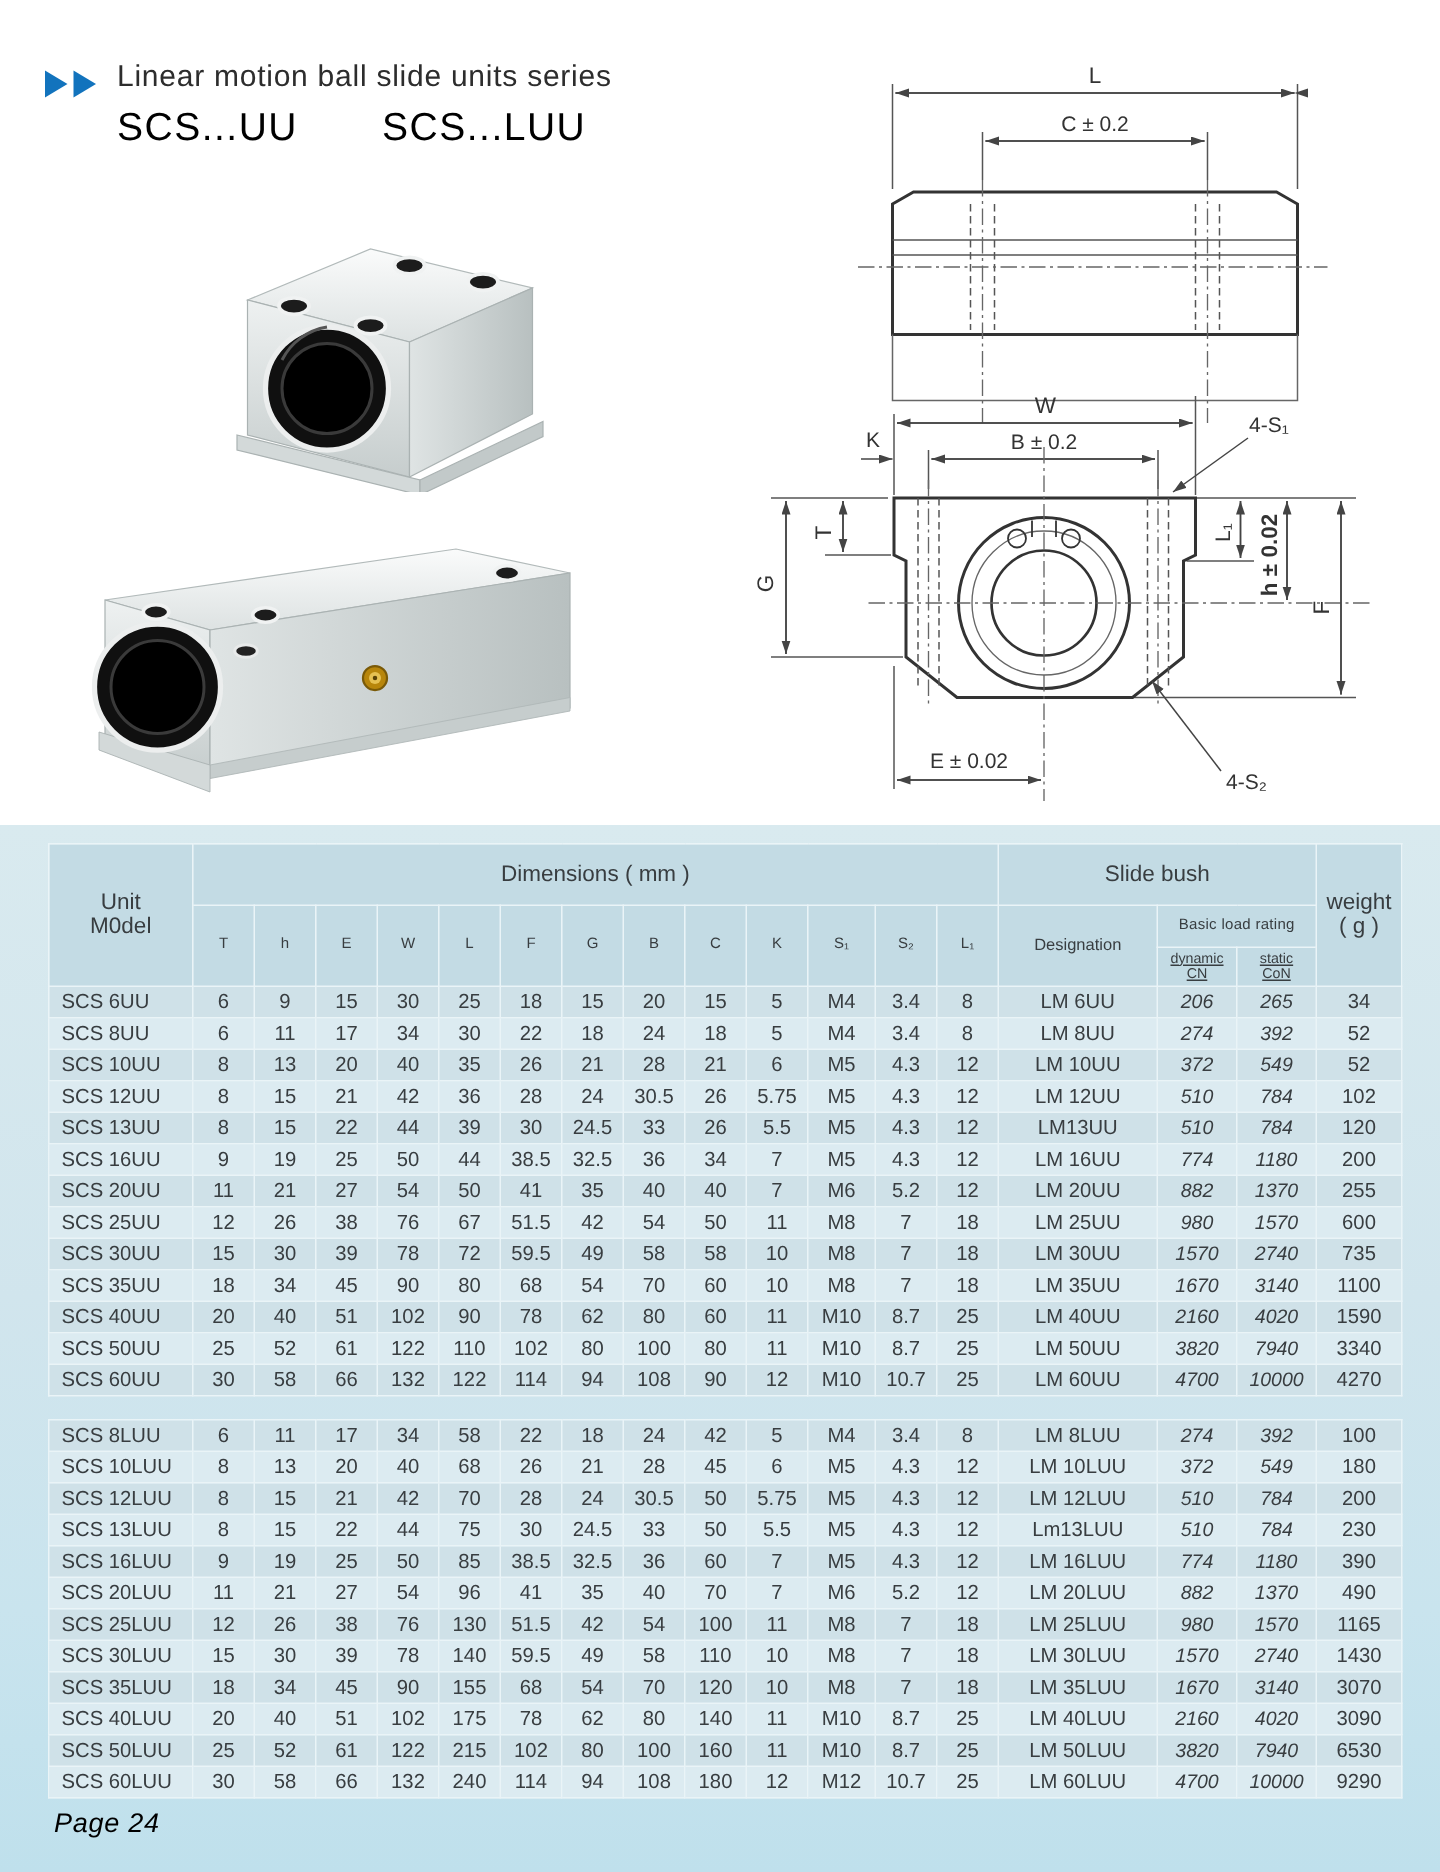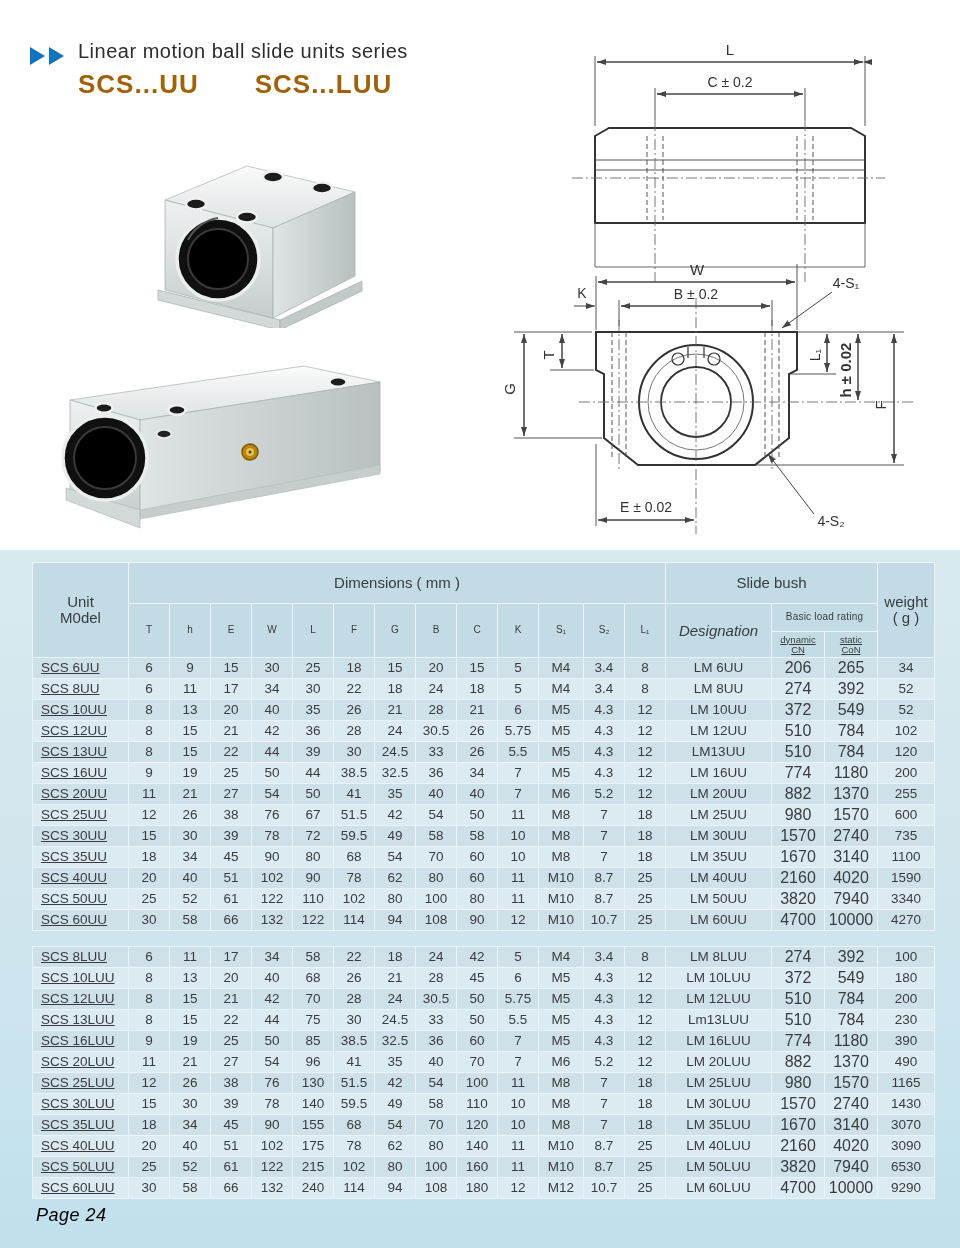--- a/index.html
+++ b/index.html
@@ -4,21 +4,21 @@
 <style>
   html,body{margin:0;padding:0;}
   body{font-family:"Liberation Sans","DejaVu Sans",sans-serif;background:#888;}
   .page{position:relative;width:960px;height:1248px;background:#ffffff;overflow:hidden;margin:0 auto;}
 
   
   .hdr{position:absolute;left:30px;top:40px;}
   .arrows{position:absolute;left:0;top:7px;display:flex;gap:4px;}
   .tri{width:0;height:0;border-left:15px solid #1273bd;border-top:9px solid transparent;border-bottom:9px solid transparent;}
   .title{position:absolute;left:48px;top:0;width:600px;font-size:20px;color:#2d2d2d;letter-spacing:.5px;white-space:nowrap;}
-  .series{position:absolute;left:48px;top:29px;width:600px;font-size:26px;font-weight:bold;color:#a16207;letter-spacing:1px;white-space:nowrap;}
+  .series{position:absolute;left:48px;top:29px;width:600px;font-size:26px;font-weight:normal;color:#000000;letter-spacing:1px;white-space:nowrap;}
   .series span{margin-right:56px;}
 
   
   .photo1{position:absolute;left:110px;top:128px;}
   .photo2{position:absolute;left:42px;top:322px;}
   .draw1{position:absolute;left:550px;top:40px;}
   .draw2{position:absolute;left:484px;top:262px;}
   svg text{font-family:"Liberation Sans","DejaVu Sans",sans-serif;fill:#333;}
 
   
@@ -33,22 +33,22 @@
   .spec-table .h3 th{height:25px;text-decoration:underline;}
   .unitcell{font-size:14px;}
   .weightcell{font-size:14px;}
   .blr{font-size:10px;letter-spacing:.2px;}
   .dynstat{font-size:9.5px;}
   .pre{white-space:pre-line;}
   .sub{font-size:14px;}
   tbody.grp tr:nth-child(odd) td{background:#cfe1e8;}
   tbody.grp tr:nth-child(even) td{background:#dcebf1;}
   tbody.gap td{border:none;background:transparent;height:15px;}
-  .spec-table td.model{text-align:left;padding-left:8px;text-decoration:underline;}
-  .spec-table td.ld{font-size:16px;}
+  .spec-table td.model{text-align:left;padding-left:8px;}
+  .spec-table td.ld{font-size:13px;font-style:italic;}
 
   .footer{position:absolute;left:36px;top:1205px;font-size:18px;font-style:italic;color:#000000;letter-spacing:.5px;}
 </style>
 </head>
 <body>
 
 <div class="page">
 
   <div class="hdr">
     <div class="arrows">
@@ -271,21 +271,21 @@
           <th rowspan="2" class="sub">W</th>
           <th rowspan="2" class="sub">L</th>
           <th rowspan="2" class="sub">F</th>
           <th rowspan="2" class="sub">G</th>
           <th rowspan="2" class="sub">B</th>
           <th rowspan="2" class="sub">C</th>
           <th rowspan="2" class="sub">K</th>
           <th rowspan="2" class="sub">S₁</th>
           <th rowspan="2" class="sub">S₂</th>
           <th rowspan="2" class="sub">L₁</th>
-          <th rowspan="2" style="font-size:15px;font-style:italic;">Designation</th>
+          <th rowspan="2" style="font-size:11px;">Designation</th>
           <th colspan="2" class="blr">Basic load rating</th>
         </tr>
         <tr class="h3">
           <th class="dynstat pre">dynamic
 CN</th>
           <th class="dynstat pre">static
 CoN</th>
         </tr>
       </thead>
       <tbody class="grp">

